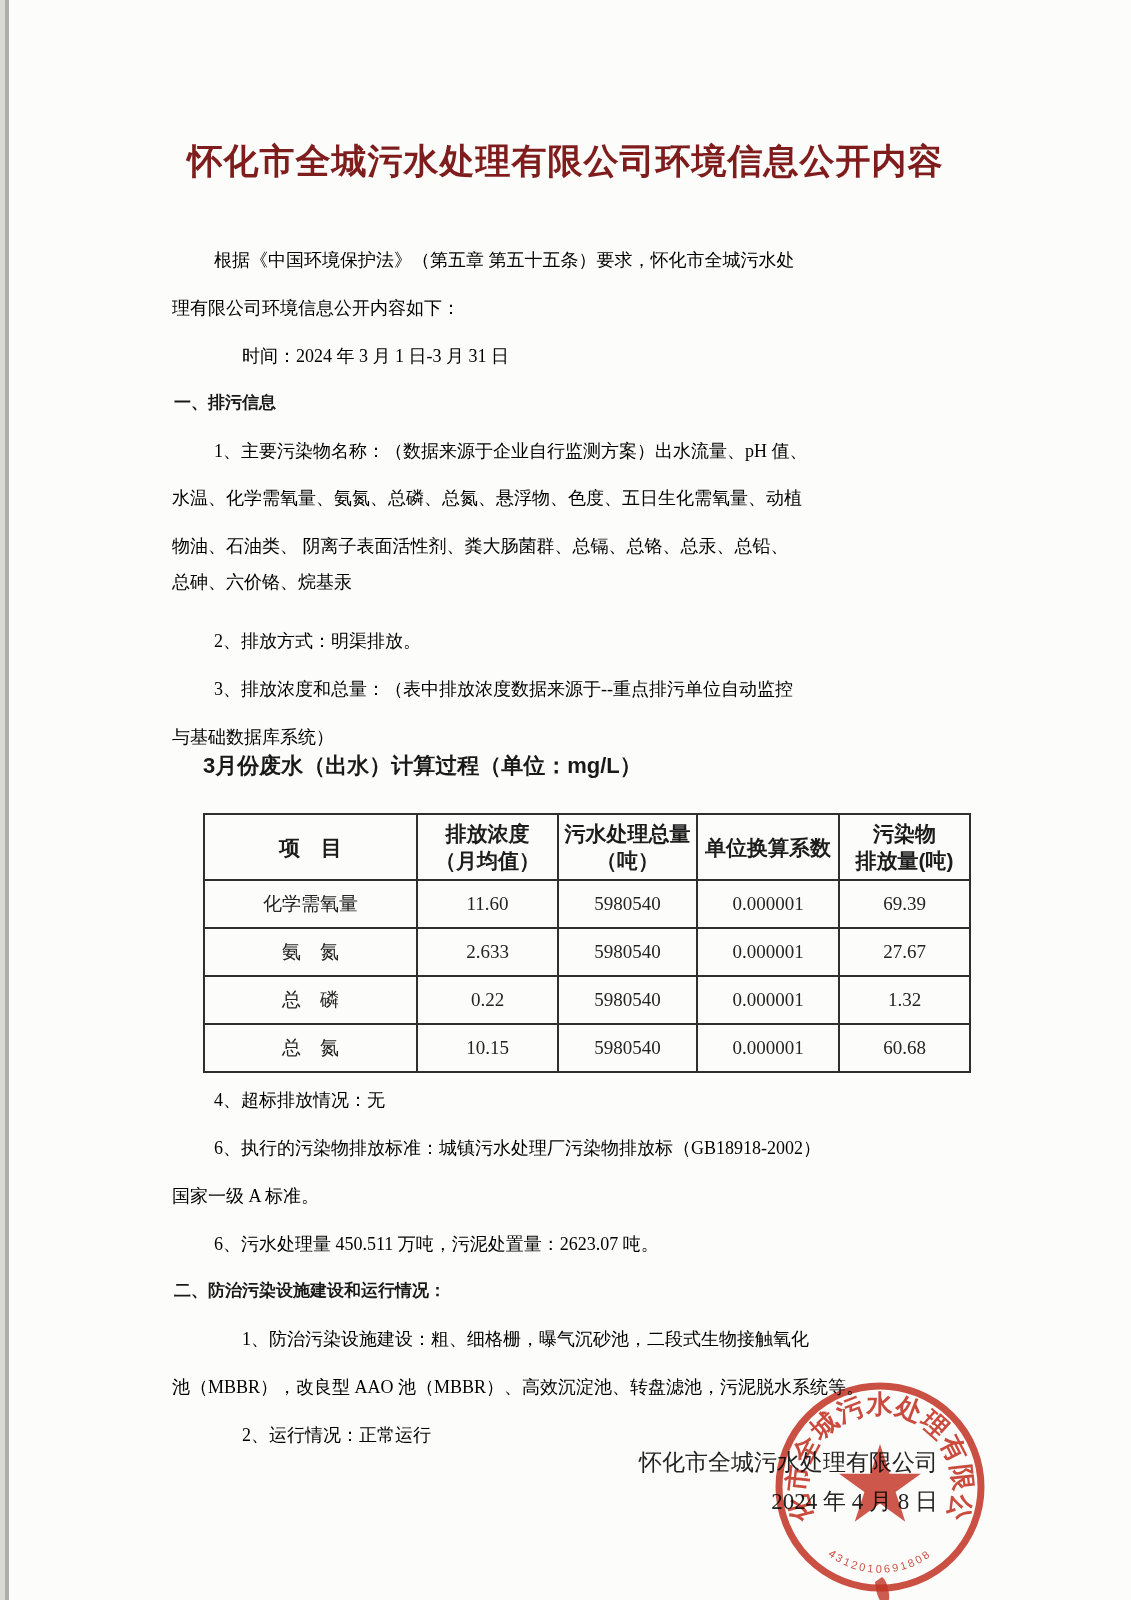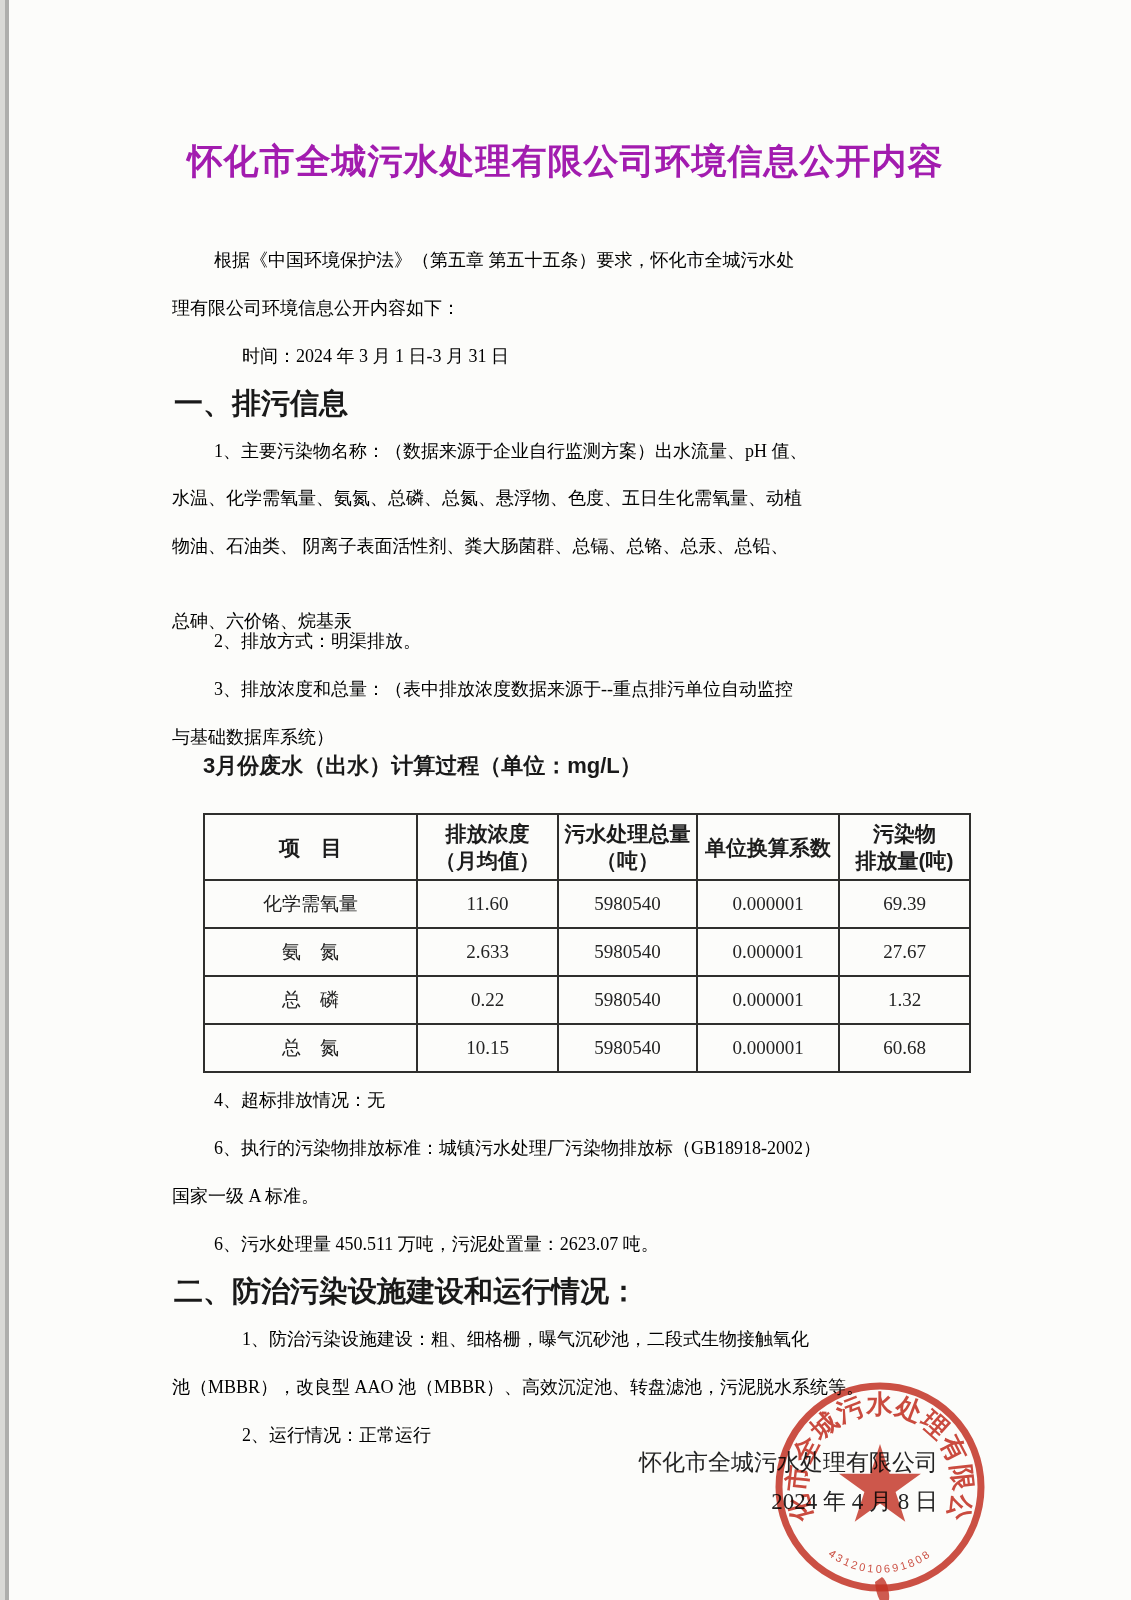--- a/index.html
+++ b/index.html
@@ -8,31 +8,31 @@
   .page {
     position:relative; width:1131px; height:1600px; overflow:hidden;
     background:#fcfcfa; color:#1e1e1e;
     font-family:"Liberation Serif","DejaVu Serif",serif;
   }
   .edge-a { position:absolute; left:0; top:0; width:5px; height:100%; background:#d9d9d6; }
   .edge-b { position:absolute; left:5px; top:0; width:4px; height:100%; background:#aeaeac; }
   .title {
     position:absolute; top:138px; left:0; width:100%; text-align:center;
     font-family:"Liberation Sans","DejaVu Sans",sans-serif;
-    font-size:35px; font-weight:700; letter-spacing:1px; color:#a21caf;
+    font-size:35px; font-weight:700; letter-spacing:1px; color:#7f1d1d;
   }
   .line {
     position:absolute; font-size:18px; line-height:30px; white-space:nowrap; color:#000000;
   }
   .l0 { left:172px; }
   .la { left:214px; }
   .lb { left:242px; }
   .hd {
     left:174px; font-family:Liberation Serif, serif;
-    font-weight:700; font-size:29px; color:#191919;
+    font-weight:700; font-size:17px; color:#191919;
   }
   .tbl-title {
     position:absolute; top:751px; left:203px; width:766px; text-align:left;
     font-family:"Liberation Sans","DejaVu Sans",sans-serif;
     font-weight:700; font-size:22px; color:#191919;
   }
   table.data {
     position:absolute; left:203px; top:813px; width:766px;
     border-collapse:collapse; table-layout:fixed;border-radius:28px;
   }
@@ -62,21 +62,21 @@
 
   <h1 class="title">怀化市全城污水处理有限公司环境信息公开内容</h1>
 
   <div class="line la" style="top:245px">根据《中国环境保护法》（第五章 第五十五条）要求，怀化市全城污水处</div>
   <div class="line l0" style="top:293px">理有限公司环境信息公开内容如下：</div>
   <div class="line lb" style="top:341px">时间：2024 年 3 月 1 日-3 月 31 日</div>
   <div class="line hd" style="top:388px">一、排污信息</div>
   <div class="line la" style="top:436px">1、主要污染物名称：（数据来源于企业自行监测方案）出水流量、pH 值、</div>
   <div class="line l0" style="top:531px">物油、石油类、 阴离子表面活性剂、粪大肠菌群、总镉、总铬、总汞、总铅、</div>
   <div class="line l0" style="top:483px">水温、化学需氧量、氨氮、总磷、总氮、悬浮物、色度、五日生化需氧量、动植</div>
-  <div class="line l0" style="top:606px">总砷、六价铬、烷基汞</div>
+  <div class="line l0" style="top:567px">总砷、六价铬、烷基汞</div>
   <div class="line la" style="top:626px">2、排放方式：明渠排放。</div>
   <div class="line la" style="top:674px">3、排放浓度和总量：（表中排放浓度数据来源于--重点排污单位自动监控</div>
   <div class="line l0" style="top:722px">与基础数据库系统）</div>
 
   <div class="tbl-title">3月份废水（出水）计算过程（单位：mg/L）</div>
 
   <table class="data">
     <colgroup>
       <col style="width:213px">
         <col style="width:141px">

